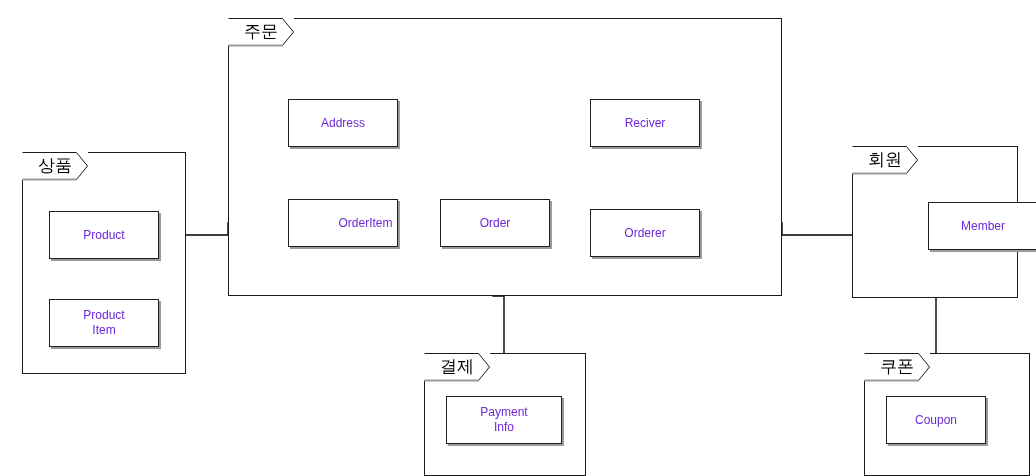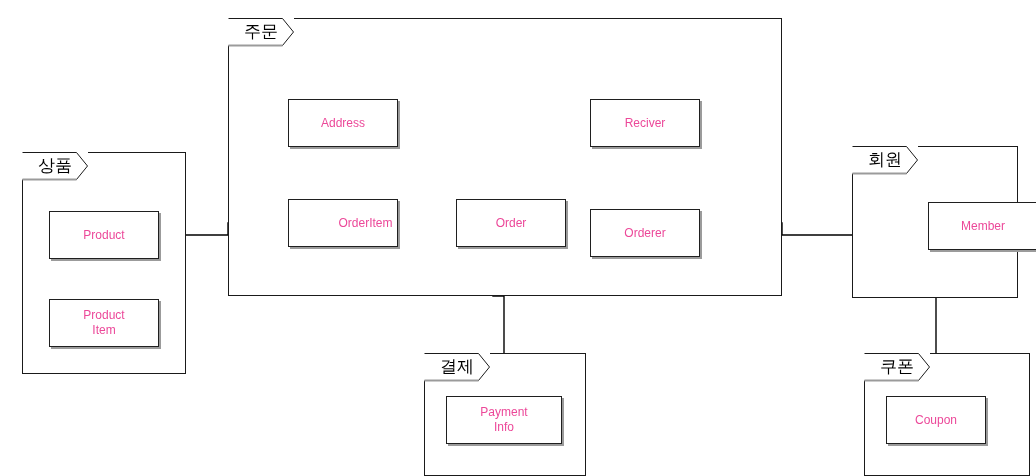--- a/index.html
+++ b/index.html
@@ -41,21 +41,21 @@
   }
 
   
   .node{
     position:absolute;
     background:#ffffff;
     border:1px solid #1f1f1f;
     box-sizing:border-box;
     display:flex;align-items:center;justify-content:center;
     text-align:center;
-    font-size:12px;line-height:15px;color:#ec4899;
+    font-size:12px;line-height:15px;color:#6d28d9;
     box-shadow:2px 2px 0 0 #9b9b9b;
   }
   .node span{display:block;white-space:pre-line;}
 </style>
 </head>
 <body>
 
 <div id="canvas">
 
   <svg id="wires" viewBox="0 0 1036 476" width="1036" height="476">
@@ -182,21 +182,21 @@
 
 
   <div class="node" style="left:590px;top:99px;width:110px;height:48px;">
     <span>Reciver</span>
   </div>
 
   <div class="node" style="left:288px;top:199px;width:110px;height:48px;padding-left:45px;">
     <span>OrderItem</span>
   </div>
 
-  <div class="node" style="left:440px;top:199px;width:110px;height:48px;margin-left:16px;">
+  <div class="node" style="left:440px;top:199px;width:110px;height:48px;">
     <span>Order</span>
   </div>
 
   <div class="node" style="left:590px;top:209px;width:110px;height:48px;">
     <span>Orderer</span>
   </div>
 
   <div class="node" style="left:49px;top:211px;width:110px;height:48px;">
     <span>Product</span>
   </div>

